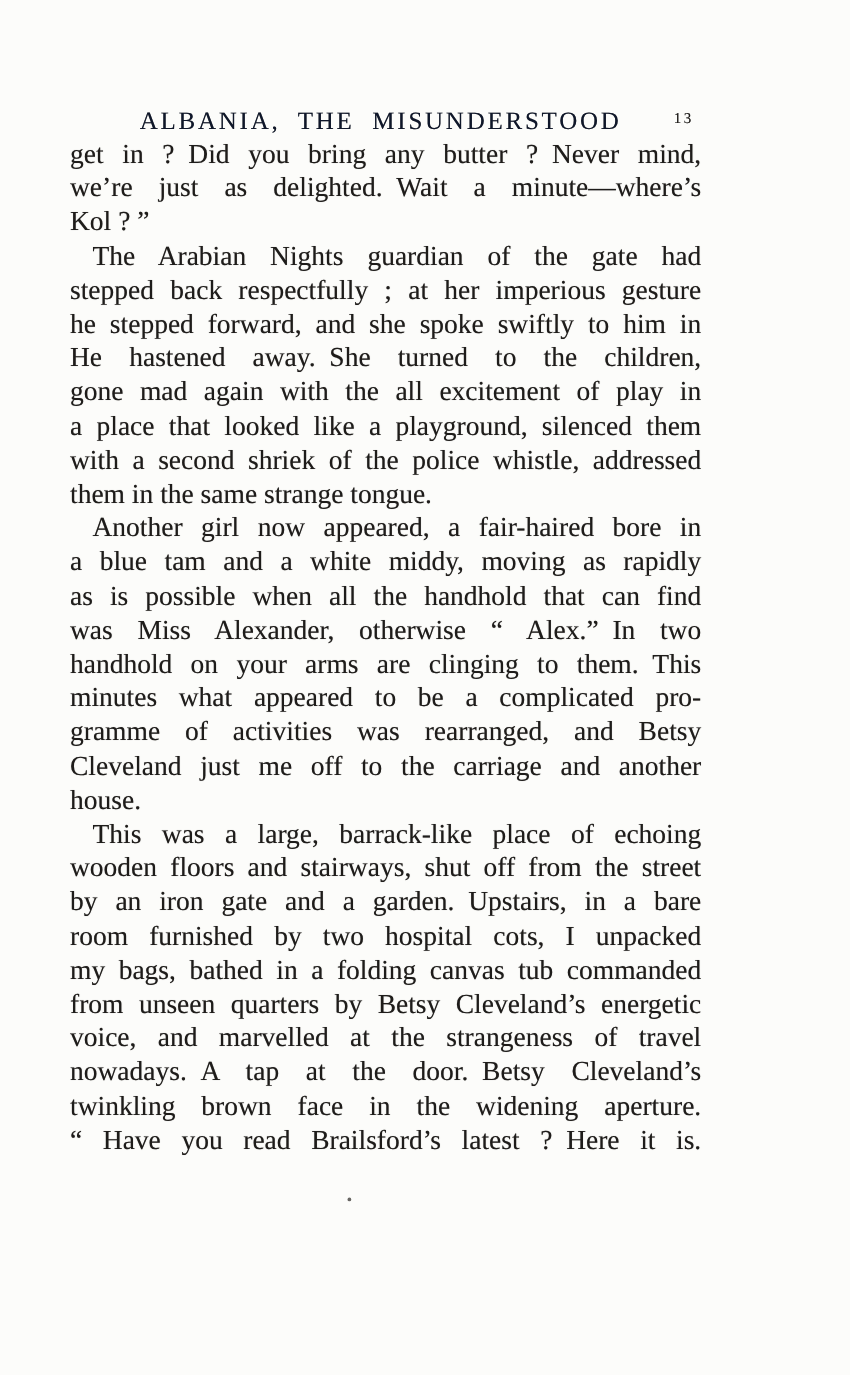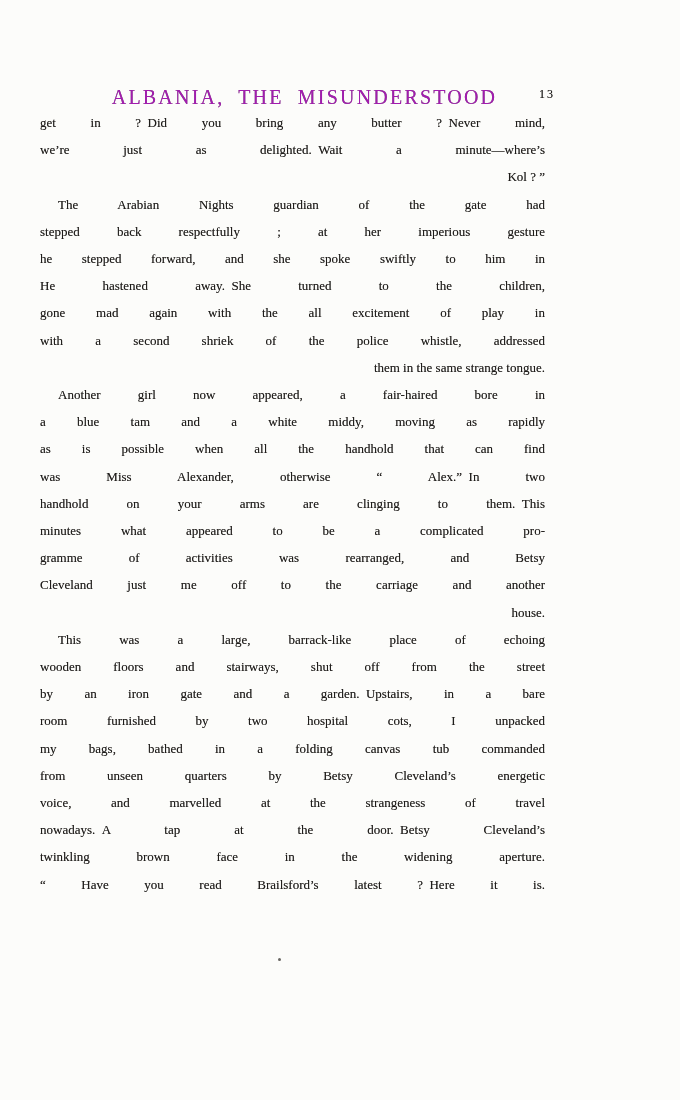--- a/index.html
+++ b/index.html
@@ -21,43 +21,43 @@
     top: 86px;
     left: 52px;
     width: 505px;
     text-align: center;
     white-space: nowrap;
   }
   .head-title {
     font-size: 20px;
     letter-spacing: 2.2px;
     word-spacing: 7px;
-    color: #a21caf;
+    color: #0f172a;
     text-shadow: 0 0 0.5px rgba(20,18,16,0.55);
   }
   .folio {
     position: absolute;
     right: 2px;
     top: 1px;
     font-size: 12px;
     letter-spacing: 2px;
     text-shadow: 0 0 0.5px rgba(20,18,16,0.55);
   }
   .text-block {
     position: absolute;
-    left: 40px;
+    left: 56px;
     top: 109px;
     width: 505px;
-    font-size: 13px;
+    font-size: 22px;
     line-height: 27.2px;
     text-shadow: 0 0 0.55px rgba(25,22,20,0.5);
   }
   .paragraph { margin: 0; }
   .line {
-    text-align: right;
+    text-align: left;
     white-space: normal;
   }
   .line.j {
     text-align: justify;
     text-align-last: justify;
     text-justify: inter-word;
   }
   .line.indent {
     padding-left: 18px;
   }
@@ -87,20 +87,21 @@
         <div class="line j">get in ? Did you bring any butter ? Never mind,</div>
         <div class="line j">we’re just as delighted. Wait a minute—where’s</div>
         <div class="line">Kol ? ”</div>
       </div>
       <div class="paragraph">
         <div class="line j indent">The Arabian Nights guardian of the gate had</div>
         <div class="line j">stepped back respectfully ; at her imperious gesture</div>
         <div class="line j">he stepped forward, and she spoke swiftly to him in</div>
         <div class="line j">He hastened away. She turned to the children,</div>
         <div class="line j">gone mad again with the all excitement of play in</div>
+        <div class="line j">a place that looked like a playground, silenced them</div>
         <div class="line j">with a second shriek of the police whistle, addressed</div>
         <div class="line">them in the same strange tongue.</div>
       </div>
       <div class="paragraph">
         <div class="line j indent">Another girl now appeared, a fair-haired bore in</div>
         <div class="line j">a blue tam and a white middy, moving as rapidly</div>
         <div class="line j">as is possible when all the handhold that can find</div>
         <div class="line j">was Miss Alexander, otherwise “ Alex.” In two</div>
         <div class="line j">handhold on your arms are clinging to them. This</div>
         <div class="line j">minutes what appeared to be a complicated pro-</div>

